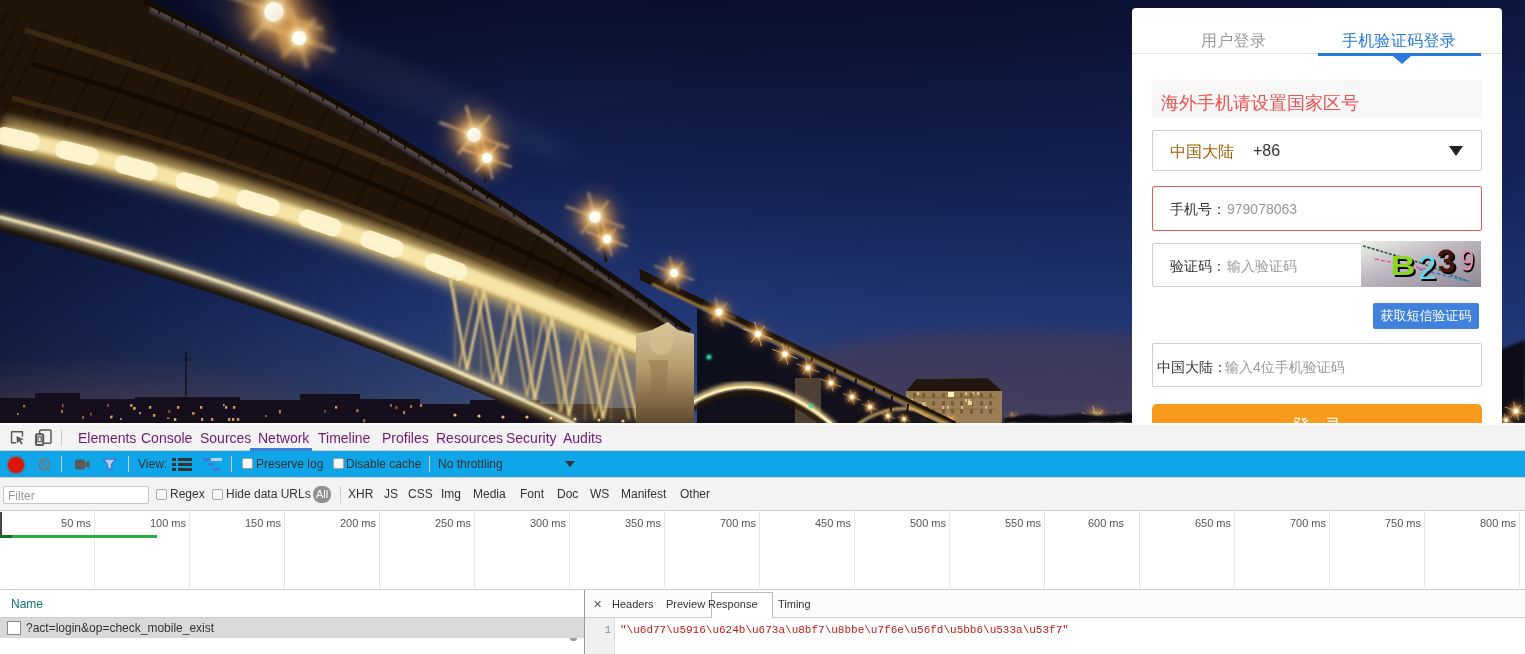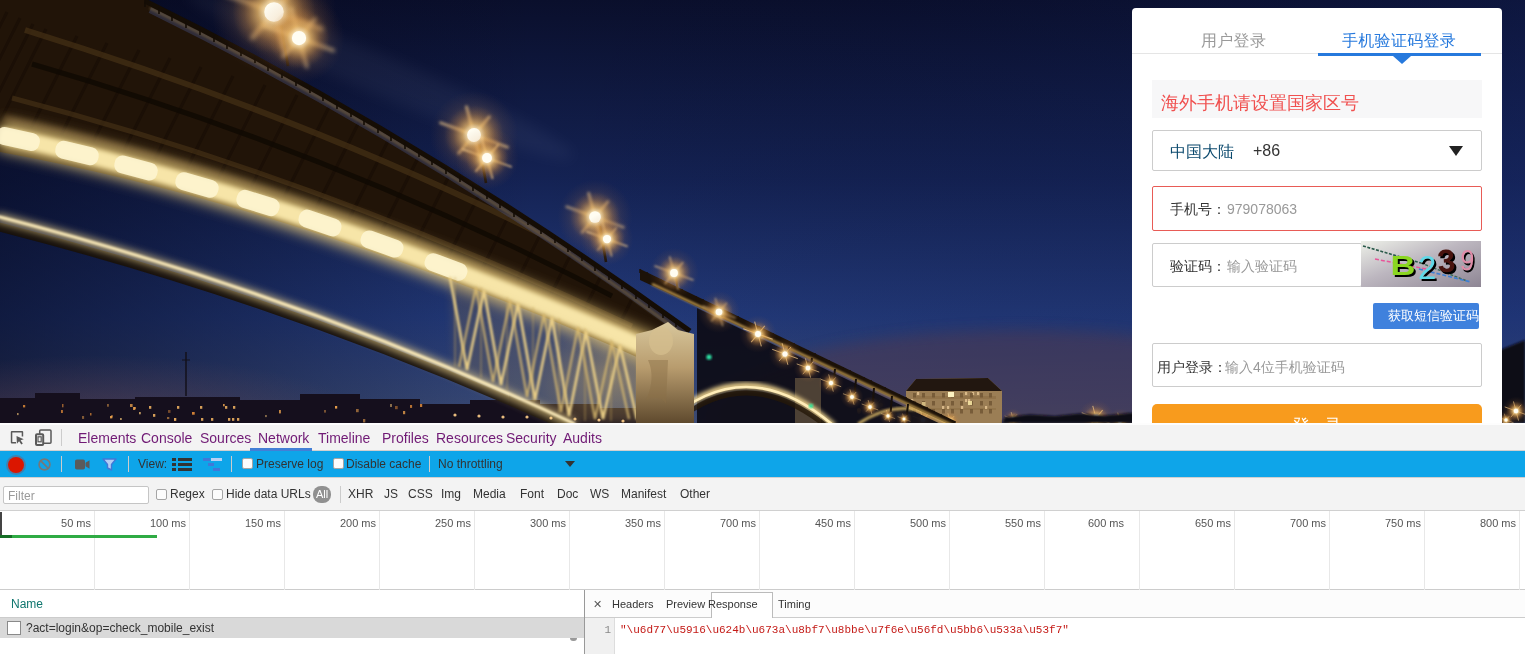--- a/index.html
+++ b/index.html
@@ -11,30 +11,30 @@
 
 #panel { position:absolute; left:1132px; top:8px; width:370px; height:415px; background:#fff; border-radius:4px 4px 0 0; }
 #panel .tab1 { position:absolute; left:69px; top:23px; font-size:16px; color:#9a9a9a; letter-spacing:0.3px;}
 #panel .tab2 { position:absolute; left:210px; top:23px; font-size:16px; color:#2679dd; letter-spacing:0.3px;}
 #panel .tabline { position:absolute; left:0; top:45px; width:370px; height:1px; background:#e5e5e5; }
 #panel .tabblue { position:absolute; left:186px; top:45px; width:163px; height:3px; background:#2679dd; }
 #panel .tabtri { position:absolute; left:261px; top:48px; width:0; height:0; border-left:9px solid transparent; border-right:9px solid transparent; border-top:8px solid #2679dd; }
 #panel .notice { position:absolute; left:20px; top:72px; width:330px; height:38px; background:#f7f7f8; }
 #panel .notice span { position:absolute; left:9px; top:11px; font-size:18px; color:#f0504f; }
 #panel .sel { position:absolute; left:20px; top:122px; width:330px; height:41px; border:1px solid #ccc; border-radius:2px; }
-#panel .sel .t1 { position:absolute; left:17px; top:11px; font-size:16px; color:#0c4a6e; }
+#panel .sel .t1 { position:absolute; left:17px; top:11px; font-size:16px; color:#a16207; }
 #panel .sel .t2 { position:absolute; left:100px; top:11px; font-size:16px; color:#333; }
 #panel .sel .caret { position:absolute; left:296px; top:15px; width:0; height:0; border-left:7px solid transparent; border-right:7px solid transparent; border-top:10px solid #222; }
 #panel .inp { position:absolute; left:20px; width:330px; border:1px solid #ccc; border-radius:2px; background:#fff; }
 #panel .phone { top:178px; height:45px; border-color:#e85b56; }
 #panel .lab { font-size:14px; color:#333; position:absolute; }
 #panel .ph  { font-size:14px; color:#999; position:absolute; }
 #panel .captcha-inp { top:235px; height:44px; width:210px; }
 #panel .cap-img { position:absolute; left:229px; top:233px; width:120px; height:46px; }
-#panel .getsms { position:absolute; left:241px; top:295px; width:106px; height:26px; background:#3f81dd; border-radius:2px; color:#fff; font-size:13px; text-align:right; line-height:26px; }
+#panel .getsms { position:absolute; left:241px; top:295px; width:106px; height:26px; background:#3f81dd; border-radius:2px; color:#fff; font-size:13px; text-align:center; line-height:26px; }
 #panel .sms { top:335px; height:44px; }
 #panel .loginbtn { position:absolute; left:20px; top:396px; width:330px; height:44px; background:#f89b1d; border-radius:5px; color:#fff; font-size:18px; text-align:center; line-height:44px; letter-spacing:14px; overflow:hidden;}
 #panelclip { position:absolute; left:1132px; top:8px; width:370px; height:415px; overflow:hidden; }
 
 #dt { position:absolute; left:0; top:423px; width:1525px; height:231px; background:#fff; }
 #dt .sep423 { position:absolute; left:0; top:0; width:1525px; height:2px; background:#fdfdfd; }
 #dt .tabbar { position:absolute; left:0; top:2px; width:1525px; height:26px; background:#f3f3f3; border-bottom:1px solid #d0d0d0; }
 #dt .tabbar span { position:absolute; top:5px; font-size:14px; color:#701a75; }
 #dt .row2 { position:absolute; left:0; top:28px; width:1525px; height:27px; background:#0ea5e9; border-bottom:1px solid #d0d0d0; }
 #dt .row2 span.txt { position:absolute; top:6px; font-size:12px; color:#333; }
@@ -370,21 +370,21 @@
       <text x="59" y="40" font-size="33" fill="#000">2</text>
       <text x="57" y="38" font-size="33" fill="#5fd9e8">2</text>
       <text x="79" y="33" font-size="32" font-weight="bold" fill="#000" transform="rotate(-4 86 28)">3</text>
       <text x="77" y="31" font-size="32" font-weight="bold" fill="#49140e" transform="rotate(-4 86 28)">3</text>
       <text x="114" y="31" font-size="29" fill="#000" transform="rotate(4 102 28) scale(0.88 1)">9</text>
       <text x="112" y="29" font-size="29" fill="#e08ca8" transform="rotate(4 102 28) scale(0.88 1)">9</text>
     </g>
   </svg></div>
   <div class="getsms">获取短信验证码</div>
   <div class="inp sms">
-          <span class="lab" style="left:4px;top:15px;">用户登录：</span>
+          <span class="lab" style="left:4px;top:15px;">中国大陆：</span>
           <span class="ph" style="left:72px;top:15px;">输入4位手机验证码</span>
         </div>
   <div class="loginbtn"><span style="margin-left:14px;">登录</span></div>
 </div>
     </div>
 
 <div id="dt">
   <div class="sep423"></div>
   <div class="tabbar">
     <div class="abs" style="left:250px;top:23px;width:62px;height:3px;background:#437fd6;"></div>

